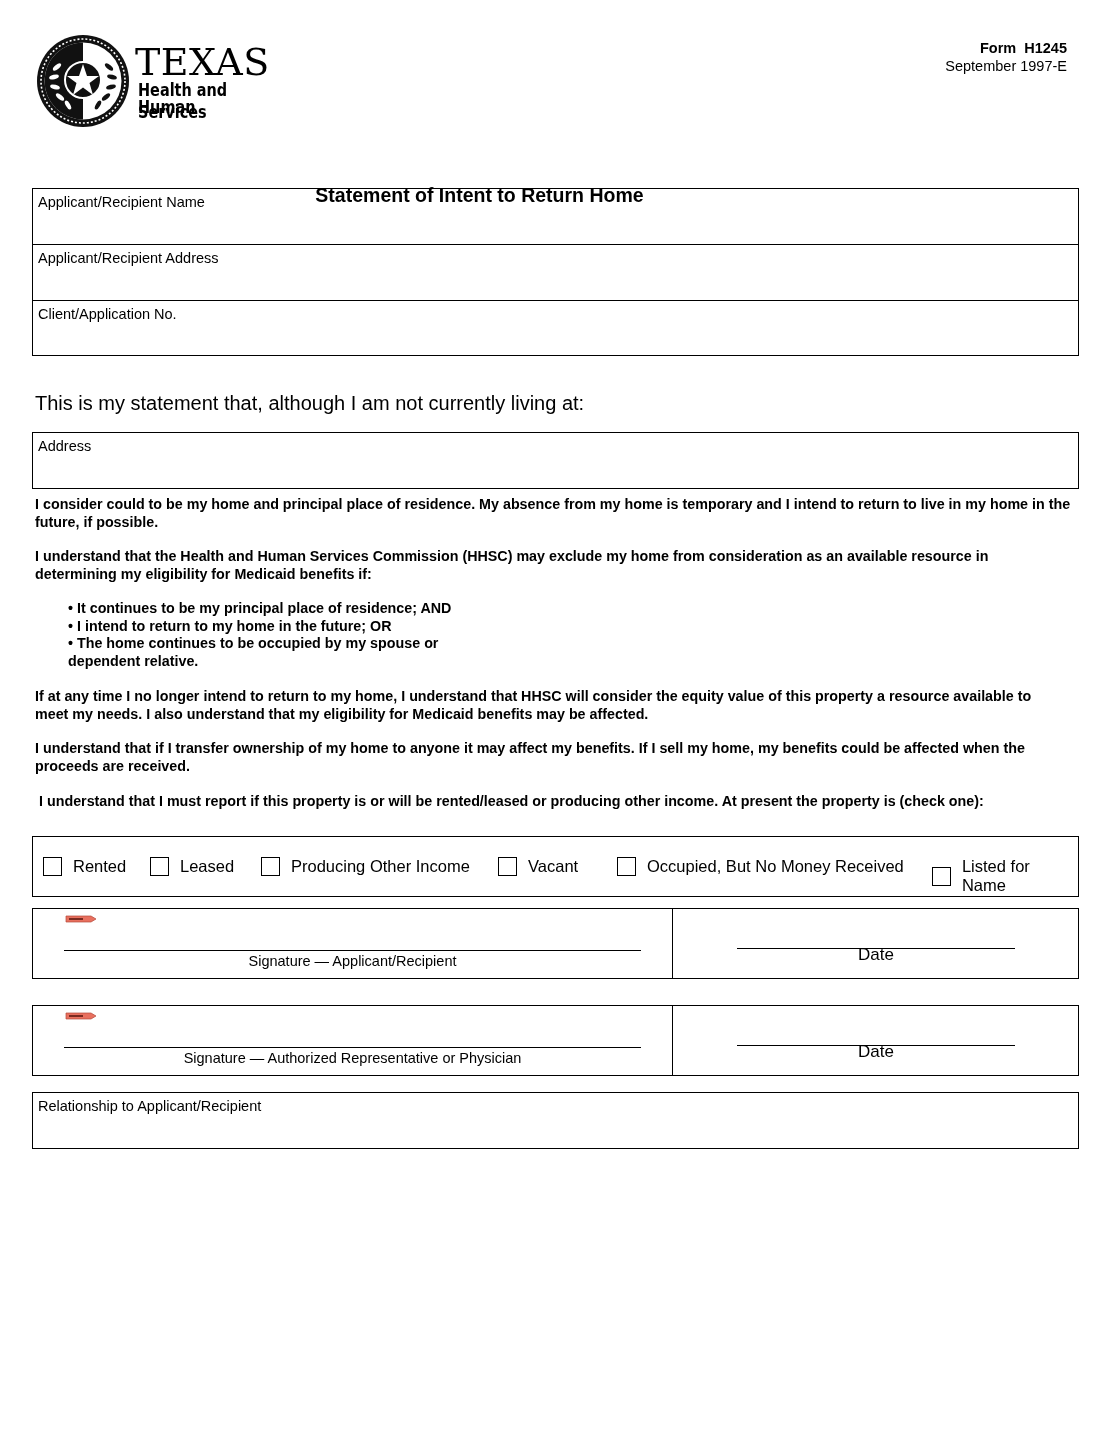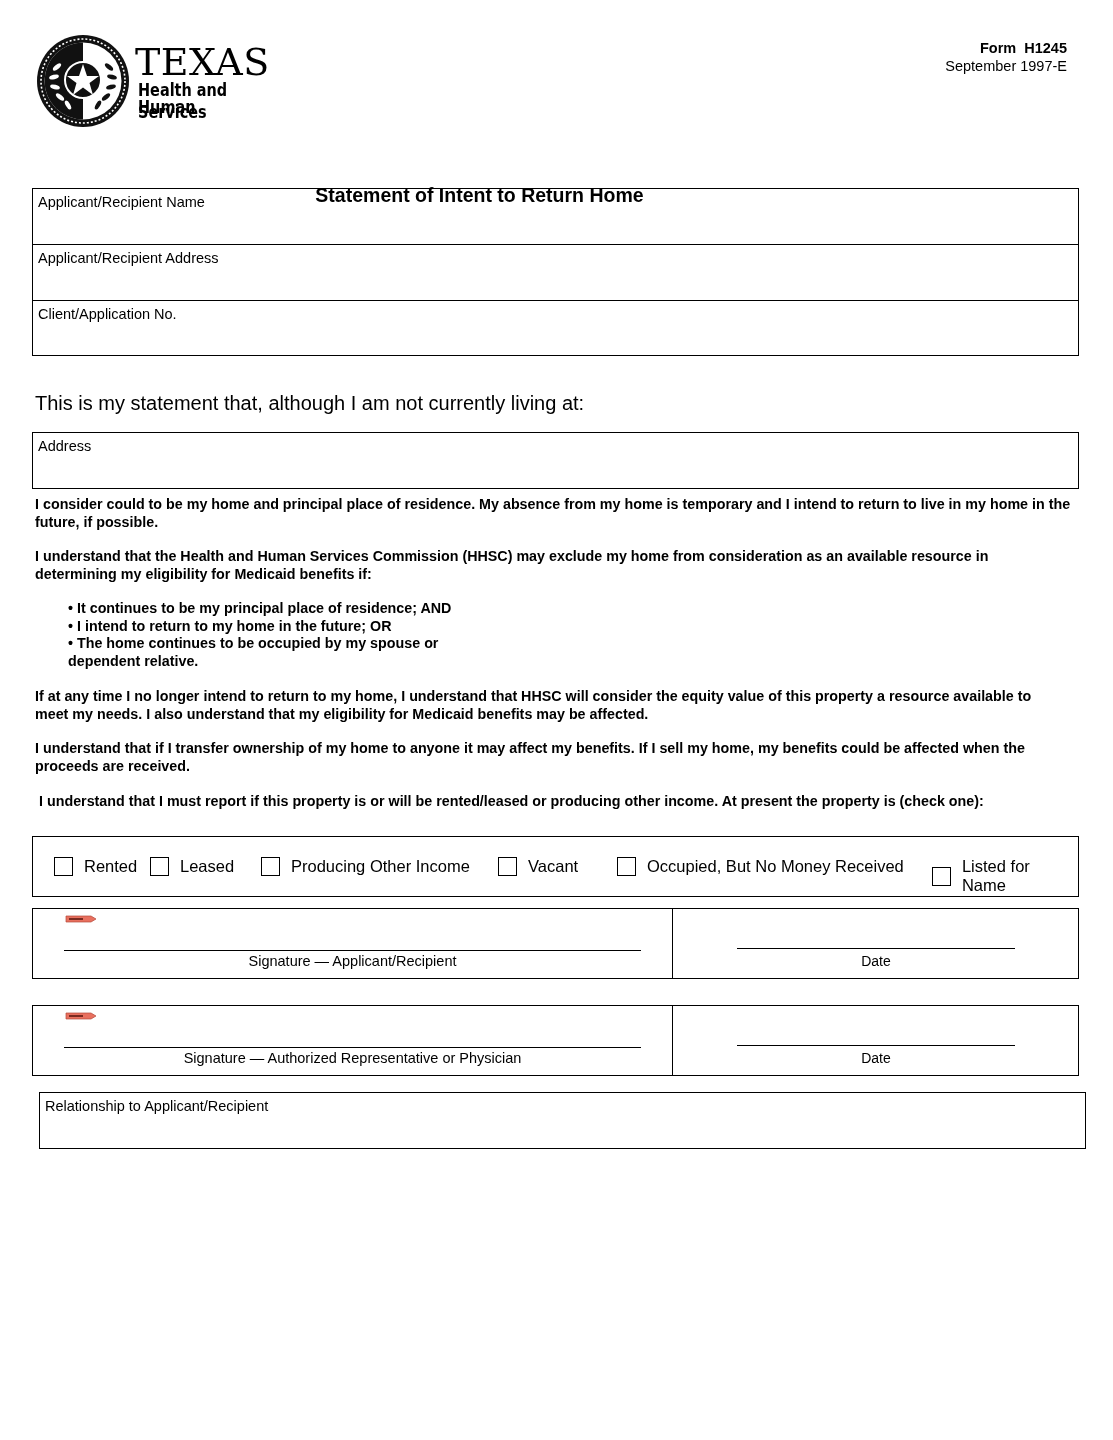--- a/index.html
+++ b/index.html
@@ -35,21 +35,21 @@
   .cb { position: absolute; top: 20px; display: flex; align-items: center; }
   .cb .sq { width: 19px; height: 19px; border: 1px solid #000; box-sizing: border-box; margin-right: 11px; }
   .cb .lbl { font-size: 16.5px; }
 
   
   .sig { height: 71px; }
   .sig .divider { position: absolute; left: 639px; top: 0; bottom: 0; border-left: 1px solid #000; }
   .sig .sline { position: absolute; left: 31px; width: 577px; top: 41px; border-top: 1px solid #000; }
   .sig .slabel { position: absolute; left: 31px; width: 577px; top: 44px; text-align: center; font-size: 14.5px; }
   .sig .dline { position: absolute; left: 704px; width: 278px; top: 39px; border-top: 1px solid #000; }
-  .sig .dlabel { position: absolute; left: 704px; width: 278px; top: 44px; text-align: center; font-size: 14px; }
+  .sig .dlabel { position: absolute; left: 704px; width: 278px; top: 36px; text-align: center; font-size: 17px; }
   .sig .tag { position: absolute; left: 32px; top: 6px; width: 32px; height: 8px; }
 </style>
 </head>
 <body>
 
 <div class="abs logo">
   <svg class="seal" viewBox="0 0 96 96">
     <circle cx="48" cy="48" r="46" fill="#111"></circle>
     <circle cx="48" cy="48" r="42" fill="none" stroke="#fff" stroke-width="1.6" stroke-dasharray="2 2"></circle>
     <circle cx="48" cy="48" r="38.5" fill="#fff"></circle>
@@ -111,21 +111,21 @@
   <div>• I intend to return to my home in the future; OR</div>
   <div>• The home continues to be occupied by my spouse or</div>
   <div>dependent relative.</div>
 </div>
 
 <div class="para" style="top:687px; width:1030px;">If at any time I no longer intend to return to my home, I understand that HHSC will consider the equity value of this property a resource available to meet my needs. I also understand that my eligibility for Medicaid benefits may be affected.</div>
 <div class="para" style="top:739px; width:1030px;">I understand that if I transfer ownership of my home to anyone it may affect my benefits. If I sell my home, my benefits could be affected when the proceeds are received.</div>
 <div class="para" style="top:792px; left:39px;">I understand that I must report if this property is or will be rented/leased or producing other income. At present the property is (check one):</div>
 
 <div class="box cb-row">
-  <div class="cb" style="left:21px;">
+  <div class="cb" style="left:10px;">
     <span class="sq"></span>
     <span class="lbl">Rented</span>
   </div>
   <div class="cb" style="left:117px;">
     <span class="sq"></span>
     <span class="lbl">Leased</span>
   </div>
   <div class="cb" style="left:228px;">
     <span class="sq"></span>
     <span class="lbl">Producing Other Income</span>
@@ -161,17 +161,17 @@
     <path d="M1 1 H26 L31 4 L26 7 H1 Z" fill="#e8705f" stroke="#b5483a" stroke-width="0.7"></path>
     <rect x="4" y="3" width="14" height="2" fill="#7a2a20"></rect>
   </svg>
   <div class="sline"></div>
   <div class="slabel">Signature — Authorized Representative or Physician</div>
   <div class="divider"></div>
   <div class="dline"></div>
   <div class="dlabel">Date</div>
 </div>
 
-<div class="box" style="top:1092px; height:57px;margin-left:7px;">
+<div class="box" style="top:1092px; height:57px;">
   <div class="field" style="height:55px;">
     <span class="field-label">Relationship to Applicant/Recipient</span>
   </div>
 </div>
 
 </body></html>

